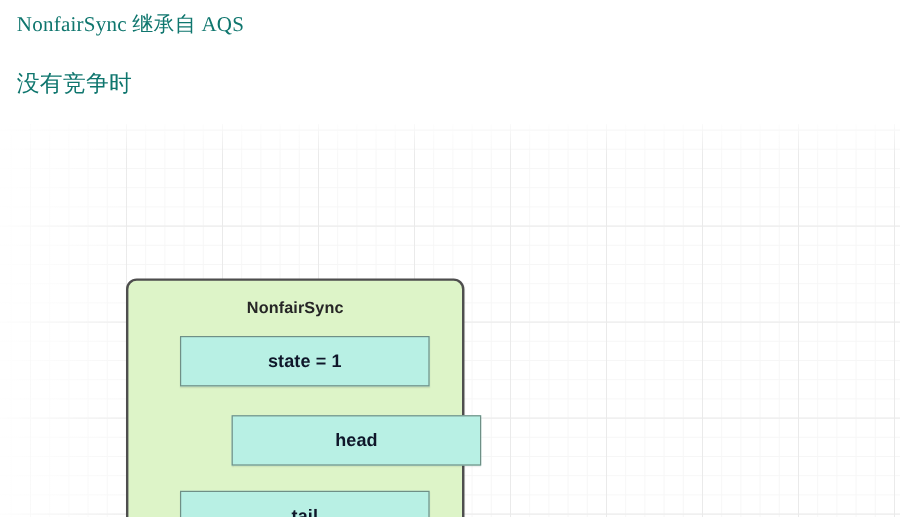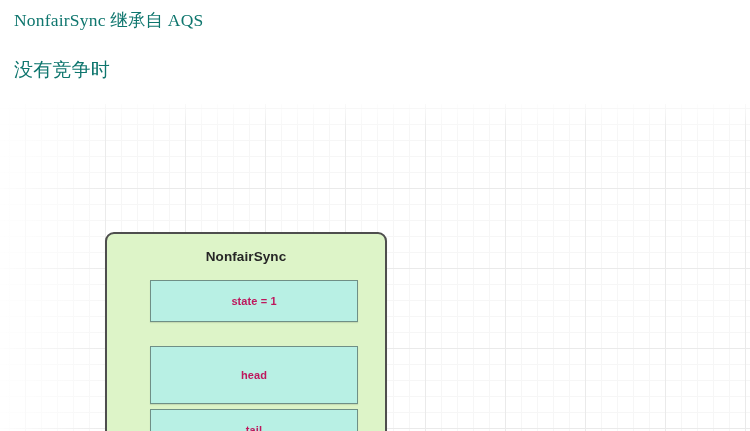--- a/index.html
+++ b/index.html
@@ -93,28 +93,28 @@
   .field-box {
     position: absolute;
     left: 43px;
     width: 208px;
     box-sizing: border-box;
     background: #b8f0e4;
     border: 1.6px solid #6f8f86;
     display: flex;
     align-items: center;
     justify-content: center;
-    font-size: 11px;
+    font-size: 15px;
     font-weight: bold;
-    color: #be185d;
+    color: #0f172a;
     letter-spacing: .1px;
     box-shadow: 0 1px 1px rgba(0,0,0,.10);
   }
   #field-state { top: 46px;  height: 42px; }
-  #field-head  { top: 112px; height: 58px; }
+  #field-head  { top: 112px; height: 42px; margin-left: 43px; }
   #field-tail  { top: 175px; height: 42px; }
 </style>
 </head>
 <body>
 
 <div class="doc-text" id="line-1">NonfairSync 继承自 AQS</div>
 
 <div class="doc-text" id="line-2">没有竞争时</div>
 
 <div id="canvas">

